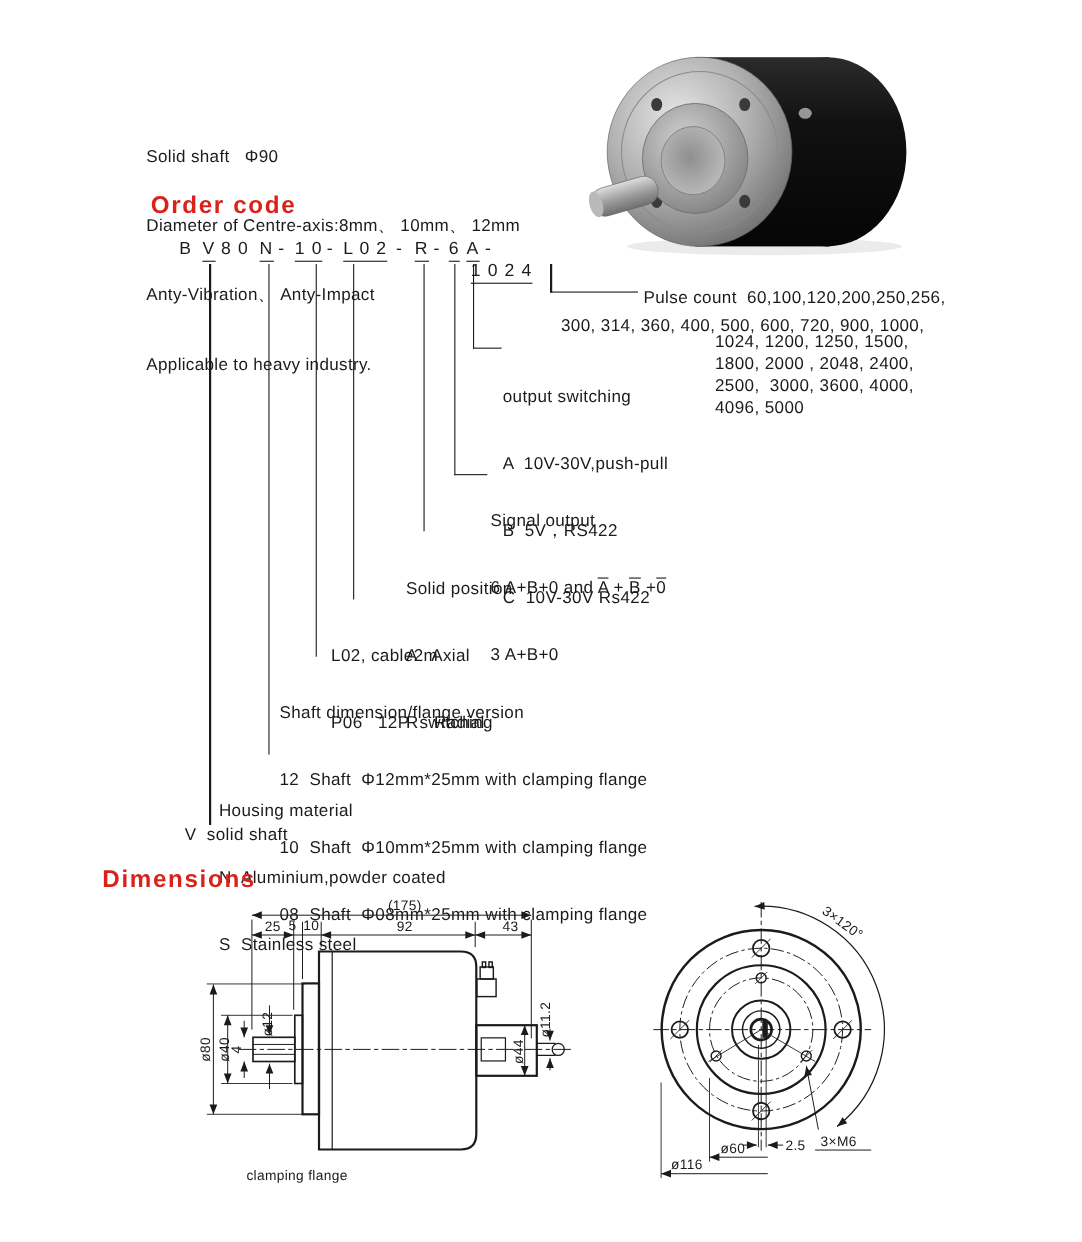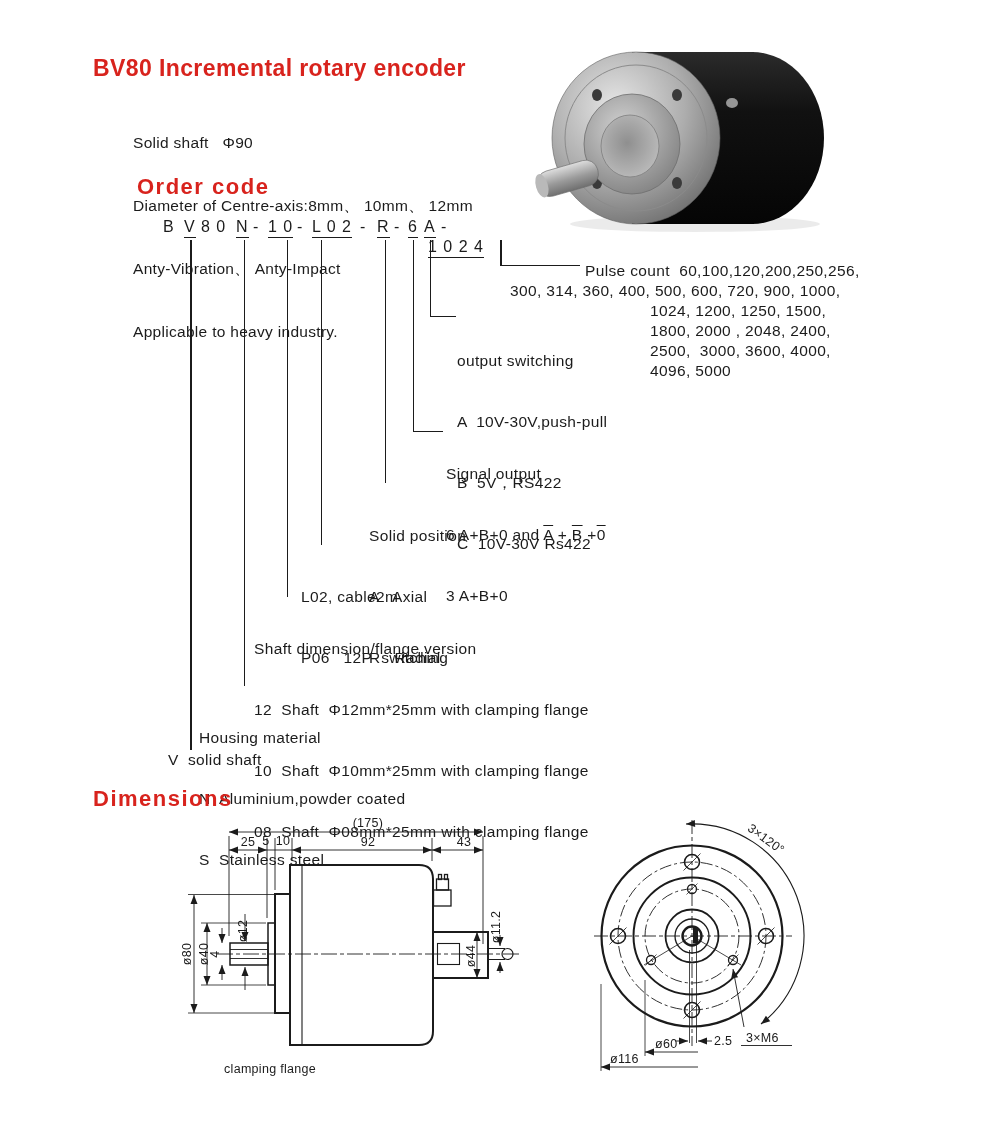--- a/index.html
+++ b/index.html
@@ -17,21 +17,20 @@
   .hline{position:absolute;height:1.6px;background:#1b1b1b;}
   .ov{text-decoration:overline;}
   svg text{fill:#1b1b1b;font-family:"Liberation Sans","DejaVu Sans",sans-serif;}
   .dimtxt{font-size:12.5px;letter-spacing:0.3px;}
 </style>
 </head>
 <body>
 
 <div class="page">
 
-  <div class="abs red h1" style="left:93px;top:55px;">BV80 Incremental rotary encoder</div>
   <div class="abs feat" style="left:133px;top:90px;">
     <div>Solid shaft   Φ90</div>
     <div>Diameter of Centre-axis:8mm、 10mm、 12mm</div>
     <div>Anty-Vibration、 Anty-Impact</div>
     <div>Applicable to heavy industry.</div>
   </div>
   <div class="abs red h2" style="left:93px;top:174px;margin-left:44px;">Order code</div>
 
   <div class="abs" style="left:520px;top:40px;width:330px;height:195px;">
     <svg width="330" height="195" viewBox="0 0 330 195">
@@ -107,21 +106,21 @@
   <div class="vline" style="left:320.5px;top:240px;height:305px;"></div>
   <div class="vline" style="left:384.5px;top:240px;height:243px;"></div>
   <div class="vline" style="left:412.5px;top:240px;height:192px;"></div>
   <div class="hline" style="left:412.5px;top:430.5px;width:30px;"></div>
   <div class="vline" style="left:429.5px;top:240px;height:77px;"></div>
   <div class="hline" style="left:429.5px;top:315.5px;width:26px;"></div>
   <div class="vline" style="left:500px;  top:240px;height:26px;"></div>
   <div class="hline" style="left:500px;  top:264.5px;width:80px;"></div>
 
   <div class="abs blk" style="left:585px;top:261px;">Pulse count  60,100,120,200,250,256,</div>
-  <div class="abs blk" style="left:510px;top:281px;">300, 314, 360, 400, 500, 600, 720, 900, 1000,</div>
+  <div class="abs blk" style="left:510px;top:287px;">300, 314, 360, 400, 500, 600, 720, 900, 1000,</div>
   <div class="abs blk" style="left:650px;top:301px;">1024, 1200, 1250, 1500,</div>
   <div class="abs blk" style="left:650px;top:321px;">1800, 2000 , 2048, 2400,</div>
   <div class="abs blk" style="left:650px;top:341px;">2500,  3000, 3600, 4000,</div>
   <div class="abs blk" style="left:650px;top:361px;">4096, 5000</div>
 
   <div class="abs blk" style="left:457px;top:310px;">
     <div>output switching</div>
     <div>A  10V-30V,push-pull</div>
     <div>B  5V，RS422</div>
     <div>C  10V-30V Rs422</div>

